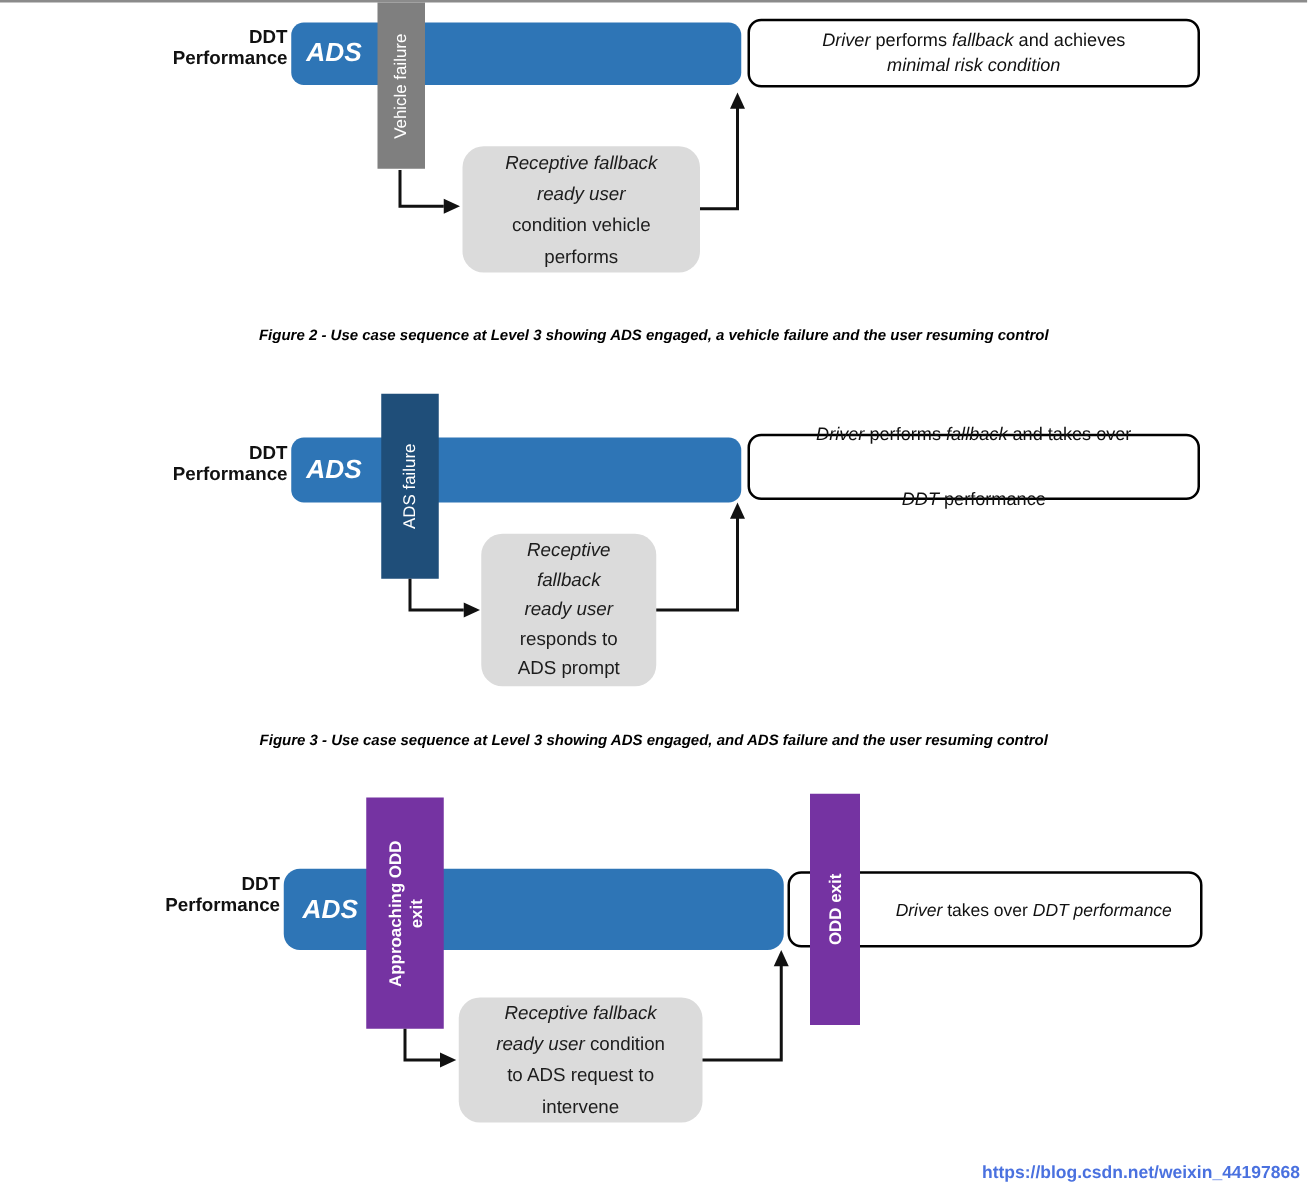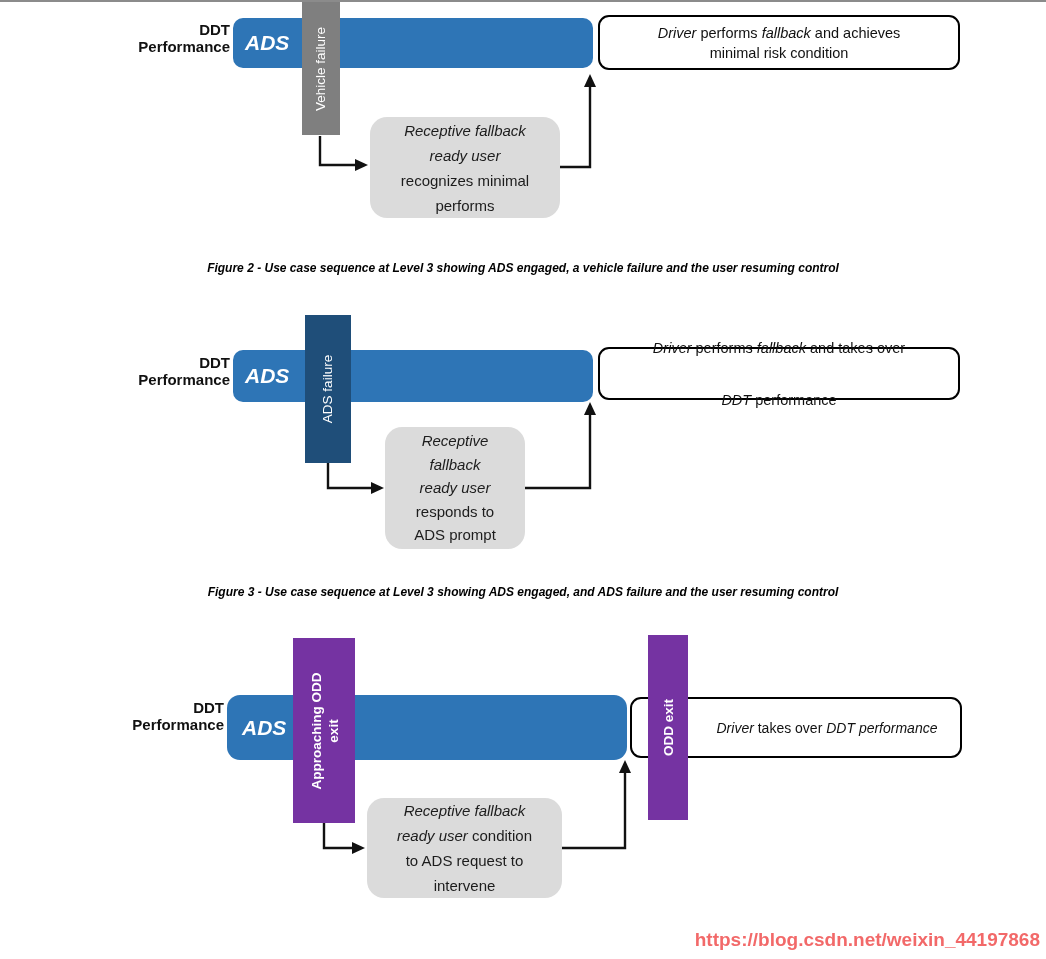--- a/index.html
+++ b/index.html
@@ -36,22 +36,22 @@
   
   .result-box{position:absolute;background:#fff;border:2px solid #000;border-radius:11px;
               display:flex;flex-direction:column;align-items:center;justify-content:center;
               font-size:14.5px;color:#111;text-align:left;box-sizing:border-box;}
   .result-box .line{line-height:20px;white-space:nowrap;}
 
   
   .caption{position:absolute;left:0;width:100%;text-align:center;font-weight:bold;
            font-style:italic;font-size:12px;color:#000;white-space:nowrap;z-index:3;}
 
-  .watermark{position:absolute;top:929px;right:6px;color:#ef4444;opacity:.8;
-             font-size:19px;font-weight:bold;z-index:1;white-space:nowrap;margin-left:39px;}
+  .watermark{position:absolute;top:929px;right:6px;color:#1d4ed8;opacity:.8;
+             font-size:14px;font-weight:bold;z-index:1;white-space:nowrap;margin-left:39px;}
 
   svg.arrows{position:absolute;left:0;top:0;width:1046px;height:959px;z-index:2;pointer-events:none;}
   svg.arrows path{fill:none;stroke:#111;stroke-width:2.4;}
   svg.arrows polygon{fill:#111;stroke:none;}
 </style>
 </head>
 <body>
 
 <div id="page">
   <div class="top-edge"></div>
@@ -65,27 +65,27 @@
     <div class="ads-text">ADS</div>
   </div>
 
   <div class="event-bar bar-gray" style="left:302px;top:2px;width:38px;height:133px;">
     <div class="rot">Vehicle failure</div>
   </div>
 
   <div class="process-box" style="left:370px;top:117px;width:190px;height:101px;">
     <div class="line"><span style="font-style: italic;">Receptive fallback</span></div>
     <div class="line"><span style="font-style: italic;">ready user</span></div>
-    <div class="line"><span>recognizes minimal</span></div>
+    <div class="line"><span>condition vehicle</span></div>
     <div class="line"><span>performs</span></div>
   </div>
 
   <div class="result-box" style="left:598px;top:15px;width:362px;height:55px;">
     <div class="line"><span style="font-style: italic;">Driver</span><span> performs </span><span style="font-style: italic;">fallback</span><span> and achieves</span></div>
-    <div class="line"><span style="">minimal risk condition</span></div>
+    <div class="line"><span style="font-style: italic;">minimal risk condition</span></div>
   </div>
 
   <div class="caption" style="top:261px;">Figure 2 - Use case sequence at Level 3 showing ADS engaged, a vehicle failure and the user resuming control</div>
 
   <div class="ddt-label" style="left:110px;top:354px;">
     <div>DDT</div>
     <div>Performance</div>
   </div>
 
   <div class="ads-bar" style="left:233px;top:350px;width:360px;height:52px;">

